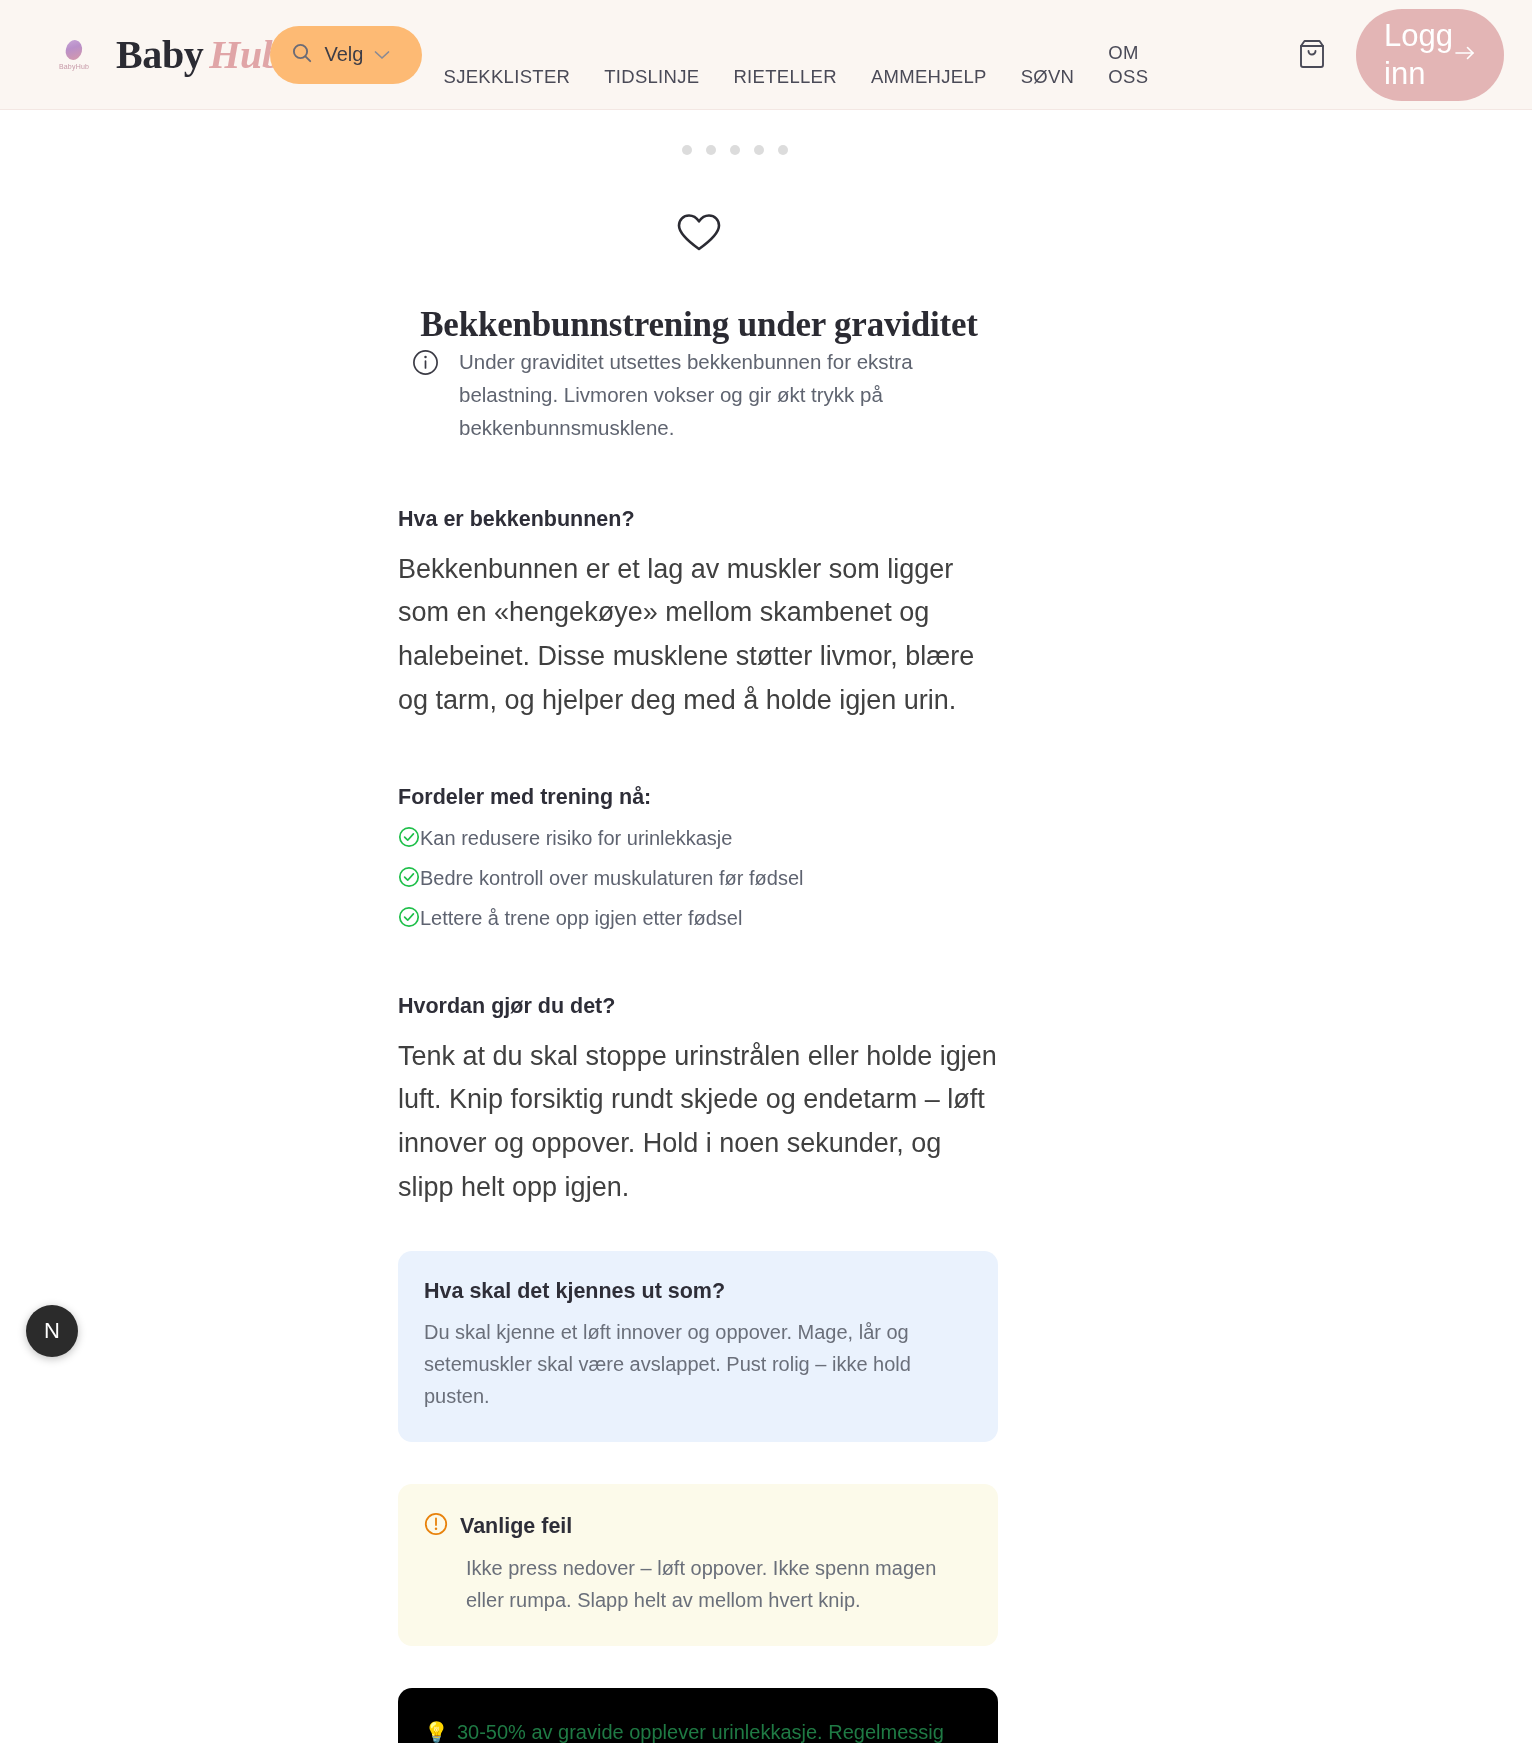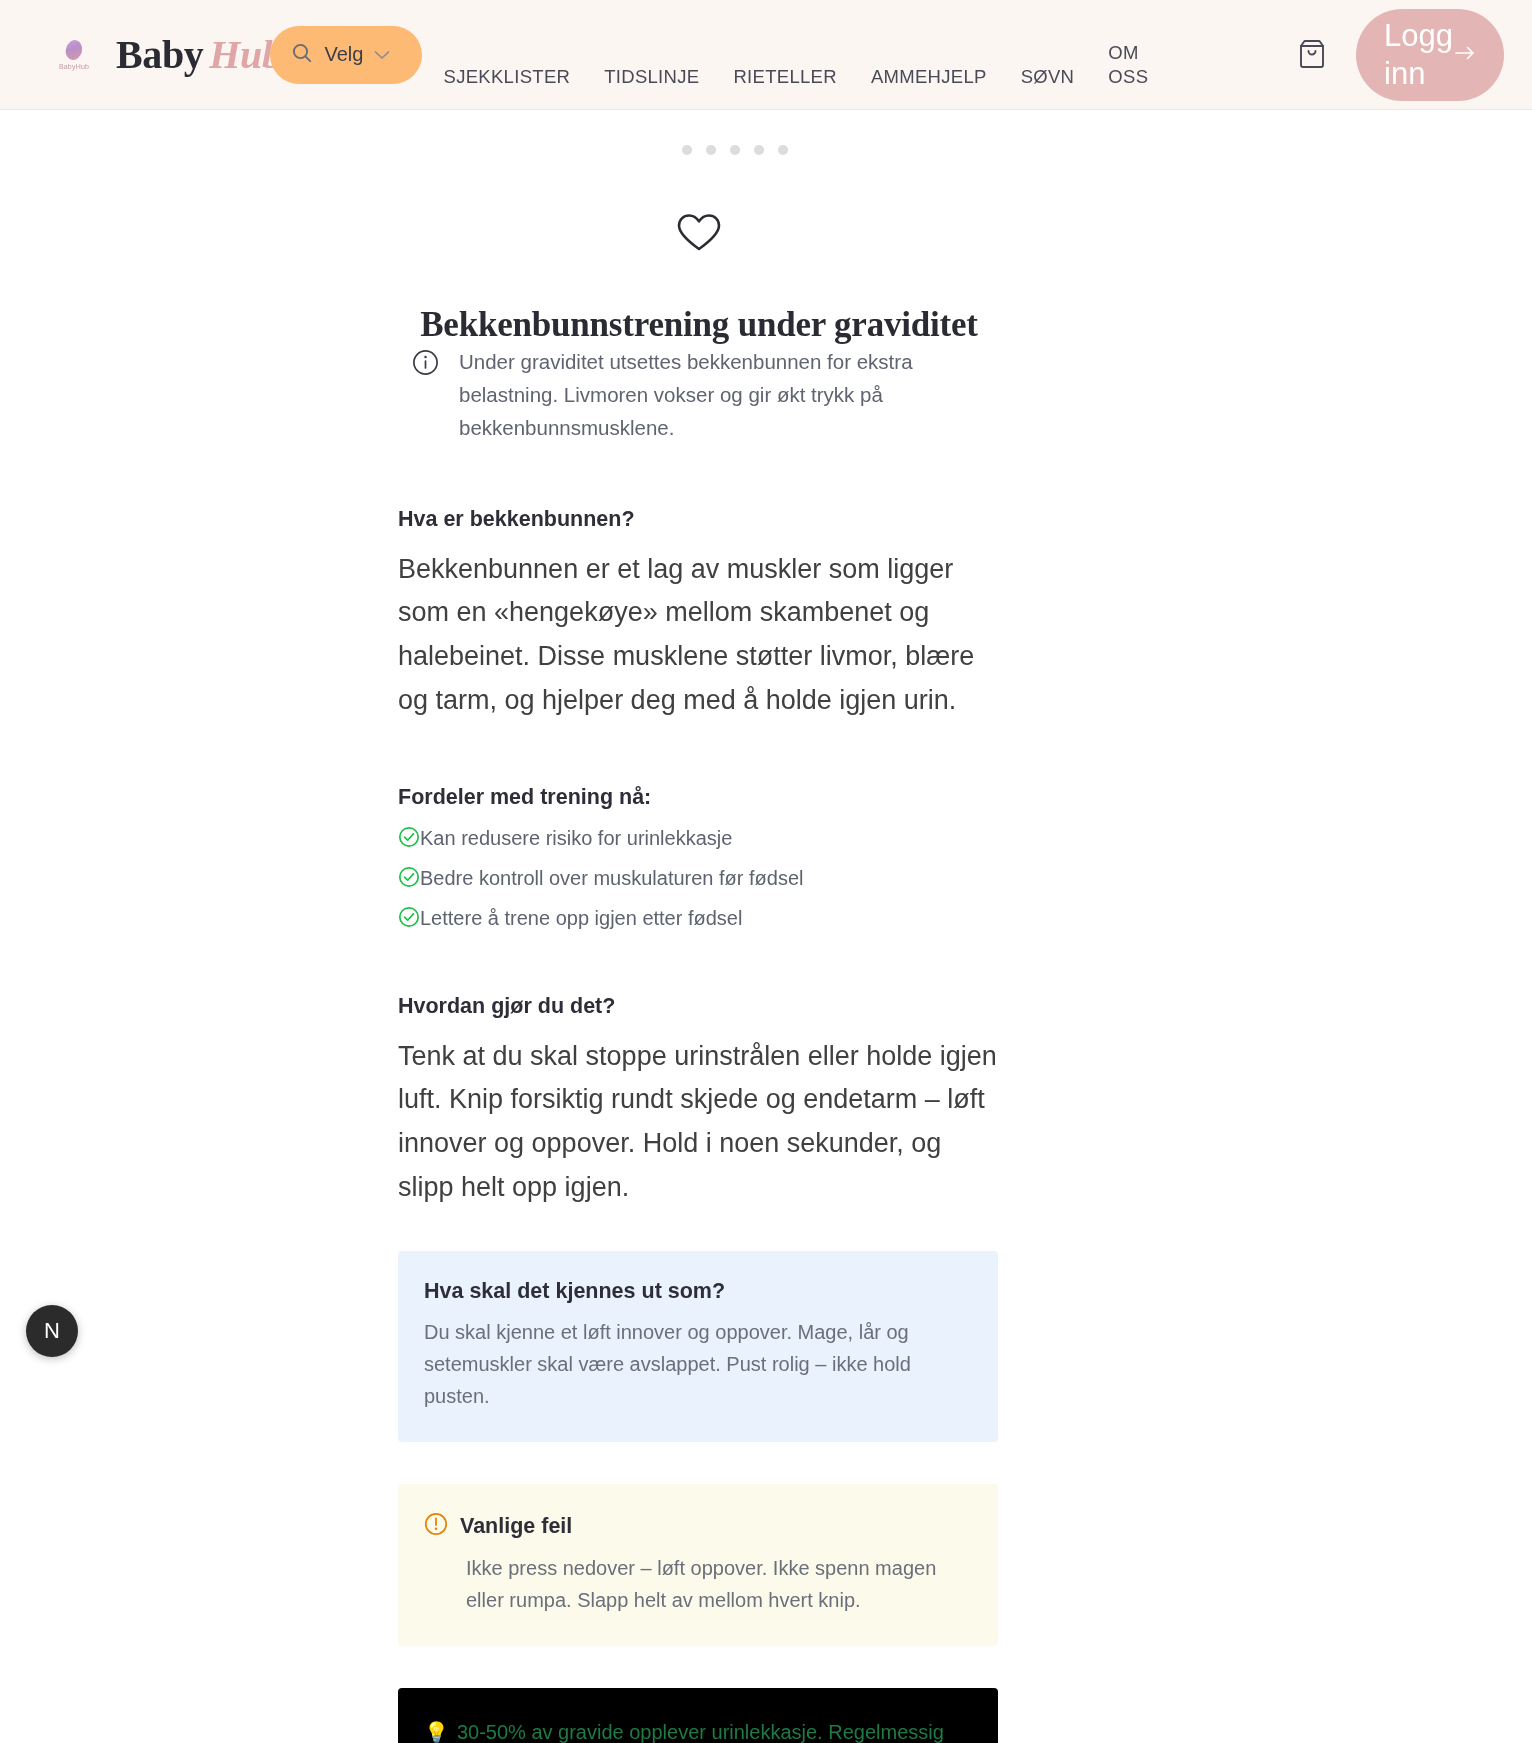--- a/index.html
+++ b/index.html
@@ -217,21 +217,21 @@
     display: flex;
     align-items: center;
     margin-bottom: 14px;
   }
   .check-item .ci-text {
     font-size: 20px;
     color: #5e6370;
   }
 
   .callout {
-    border-radius: 4px;
+    border-radius: 14px;
     padding: 28px 26px 30px 26px;
     margin-top: 42px;
   }
   .callout.blue  { background: #eaf2fd; }
   .callout.yellow{ background: #fcfaea; }
   .callout.green { background: #000000; }
 
   .callout .c-title {
     font-size: 21.5px;
     font-weight: 700;

